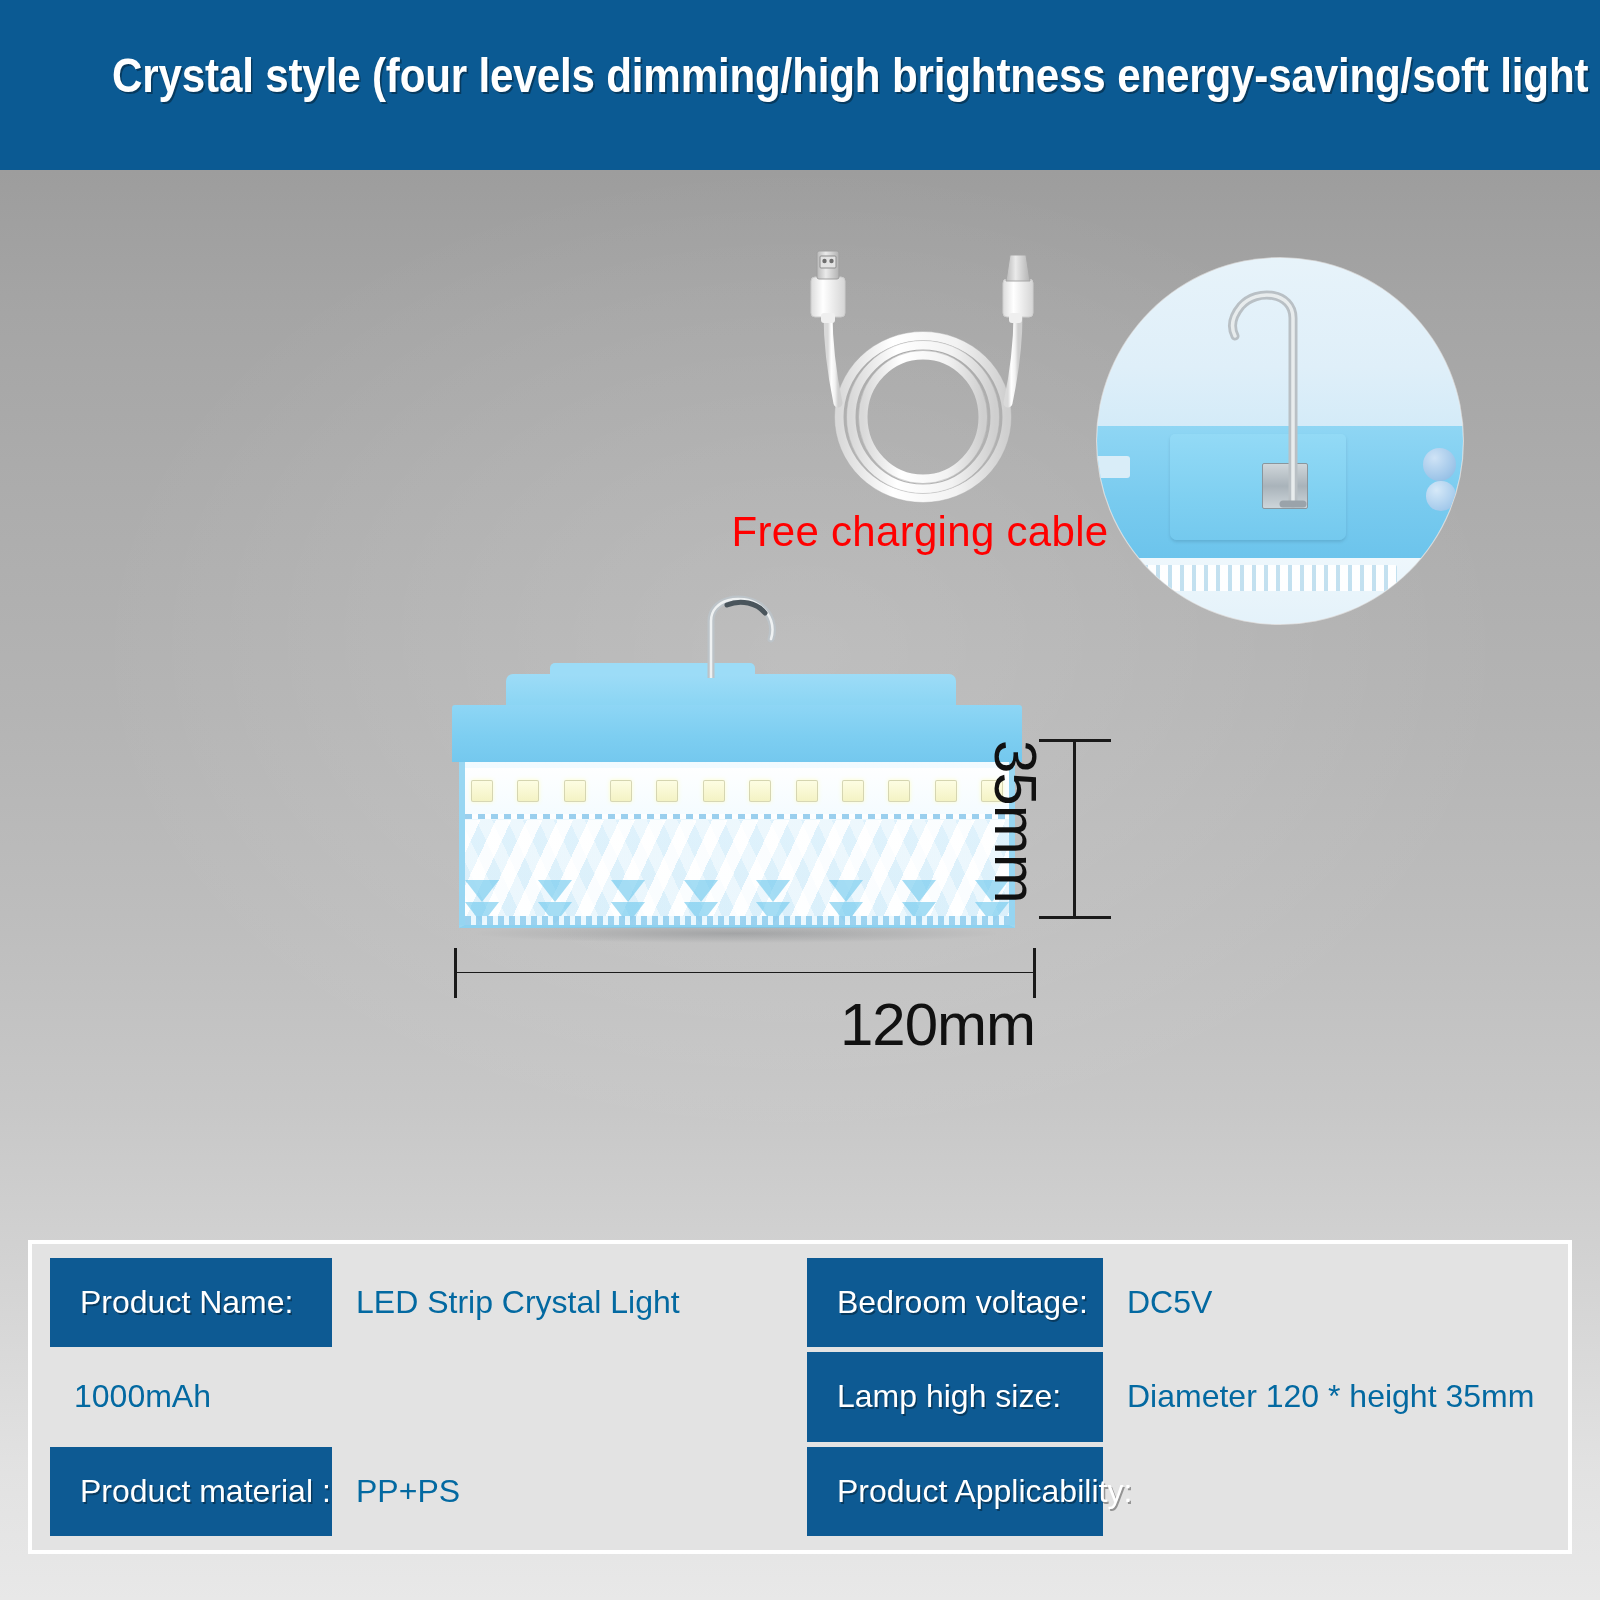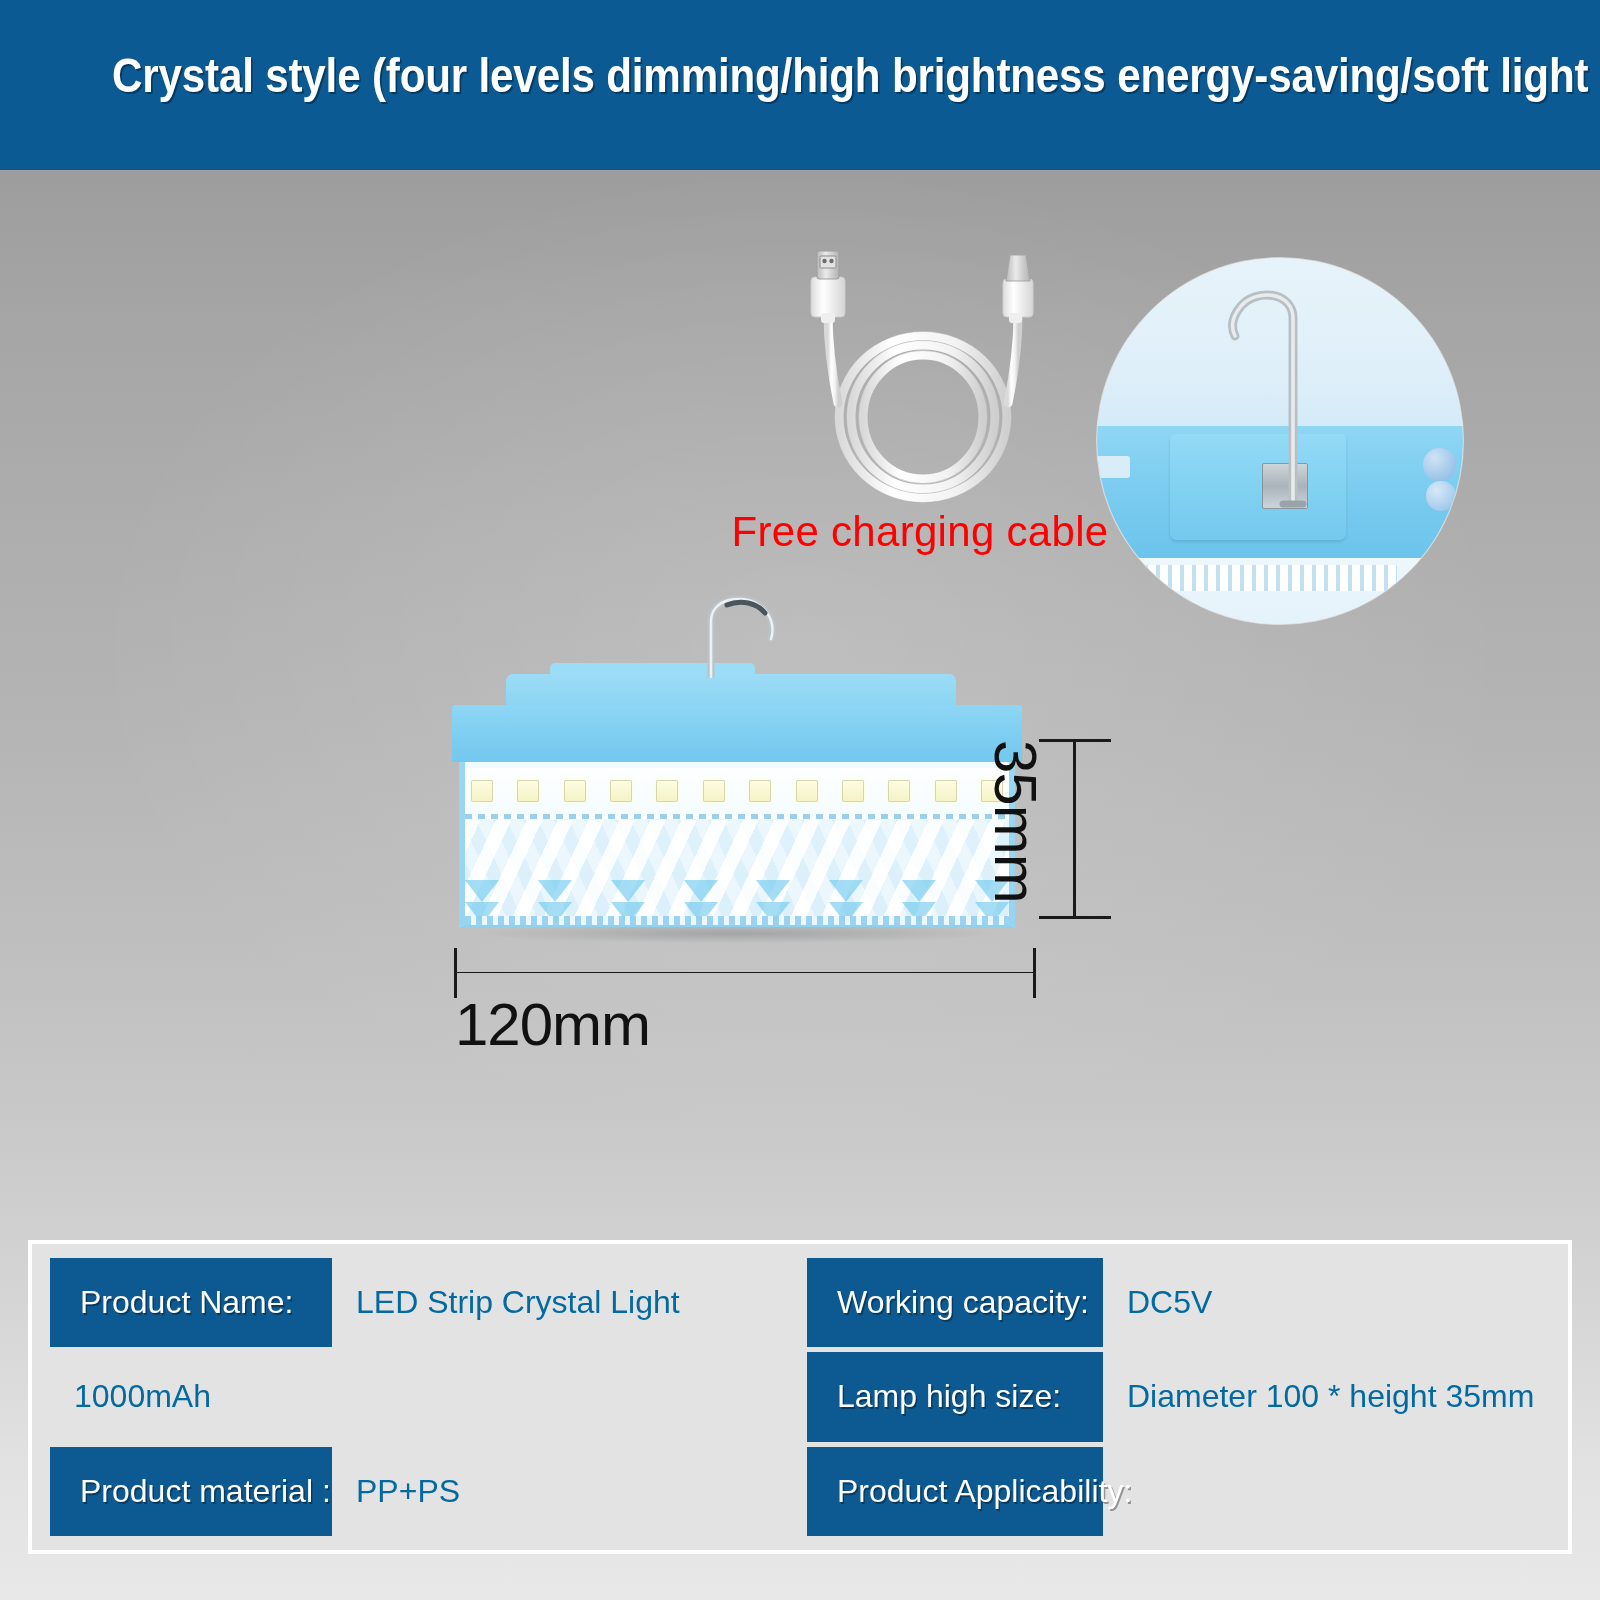--- a/index.html
+++ b/index.html
@@ -227,21 +227,21 @@
     position:absolute; left:455px; top:972px; width:580px; height:1px;
     background:#1a1a1a;
   }
   .dim-w-cap-l, .dim-w-cap-r {
     position:absolute; top:948px; width:3px; height:50px; background:#1a1a1a;
   }
   .dim-w-cap-l { left:454px; }
   .dim-w-cap-r { left:1033px; }
   .dim-w-label {
     position:absolute; left:455px; top:990px; width:580px;
-    text-align:left; font-size:60px; color:#111; letter-spacing:-1px;
+    text-align:right; font-size:60px; color:#111; letter-spacing:-1px;
   }
 
   .dim-h-line {
     position:absolute; left:1073px; top:740px; width:3px; height:178px; background:#1a1a1a;
   }
   .dim-h-cap-t, .dim-h-cap-b {
     position:absolute; left:1039px; width:72px; height:3px; background:#1a1a1a;
   }
   .dim-h-cap-t { top:739px; }
   .dim-h-cap-b { top:916px; }
@@ -443,32 +443,32 @@
   <div class="dim-h-label">35mm</div>
 
   <div class="spec-table">
 
     <div class="spec-row">
       <div class="spec-pair left">
         <div class="spec-label">Product Name:</div>
         <div class="spec-value">LED Strip Crystal Light</div>
       </div>
       <div class="spec-pair right">
-        <div class="spec-label">Working capacity:</div>
+        <div class="spec-label">Bedroom voltage:</div>
         <div class="spec-value">DC5V</div>
       </div>
     </div>
 
     <div class="spec-row">
       <div class="spec-pair left">
         <div class="spec-value">1000mAh</div>
       </div>
       <div class="spec-pair right">
         <div class="spec-label">Lamp high size:</div>
-        <div class="spec-value">Diameter 100 * height 35mm</div>
+        <div class="spec-value">Diameter 120 * height 35mm</div>
       </div>
     </div>
 
     <div class="spec-row">
       <div class="spec-pair left">
         <div class="spec-label">Product material :</div>
         <div class="spec-value">PP+PS</div>
       </div>
       <div class="spec-pair right">
         <div class="spec-label">Product Applicability:</div>

